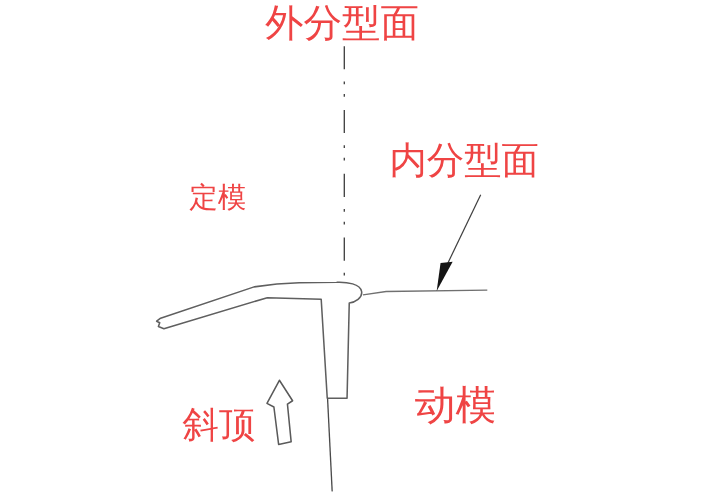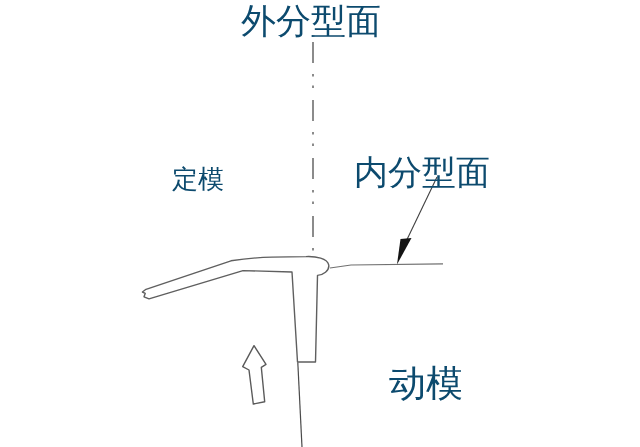--- a/index.html
+++ b/index.html
@@ -17,31 +17,31 @@
   }
   .diagram-svg {
     position: absolute;
     left: 0;
     top: 0;
     width: 640px;
     height: 447px;
   }
   .dia-label {
     position: absolute;
-    color: #0c4a6e;
+    color: #ef4444;
     white-space: nowrap;
     line-height: 1;
     letter-spacing: 0px;
     user-select: none;
   }
   .lbl-outer   { left: 241px; top: 4px;   font-size: 35px; }
-  .lbl-inner   { left: 354px; top: 130px; font-size: 34px; margin-top: 26px; }
+  .lbl-inner   { left: 354px; top: 130px; font-size: 34px; }
   .lbl-fixed   { left: 172px; top: 167px; font-size: 26px; }
   .lbl-lifter  { left: 166px; top: 371px; font-size: 33px; }
-  .lbl-moving  { left: 377px; top: 365px; font-size: 37px; margin-left: 12px; }
+  .lbl-moving  { left: 377px; top: 351px; font-size: 37px; }
 </style>
 </head>
 <body>
 
 <div class="canvas">
 
   <svg class="diagram-svg" viewBox="0 0 640 447" aria-hidden="true">
 
     <path d="M313,42 L313,258" fill="none" stroke="#3f3f3f" stroke-width="1.2" stroke-dasharray="21 11 2.5 9 2.5 12"></path>
 
@@ -68,16 +68,17 @@
 
     <polygon points="254,345.7 266,364.3 261.3,367.3 264.7,401.7 253.3,404 249,370 242.7,366.7" fill="#ffffff" stroke="#5a5a5a" stroke-width="1.4" stroke-linejoin="round"></polygon>
   </svg>
 
   <div class="dia-label lbl-outer">外分型面</div>
 
   <div class="dia-label lbl-inner">内分型面</div>
 
   <div class="dia-label lbl-fixed">定模</div>
 
+  <div class="dia-label lbl-lifter">斜顶</div>
 
   <div class="dia-label lbl-moving">动模</div>
 
 </div>
 
 </body></html>

